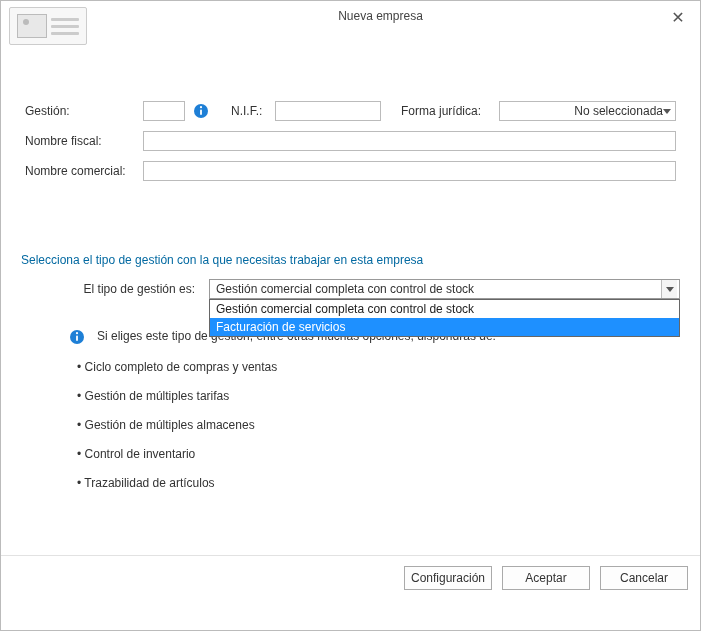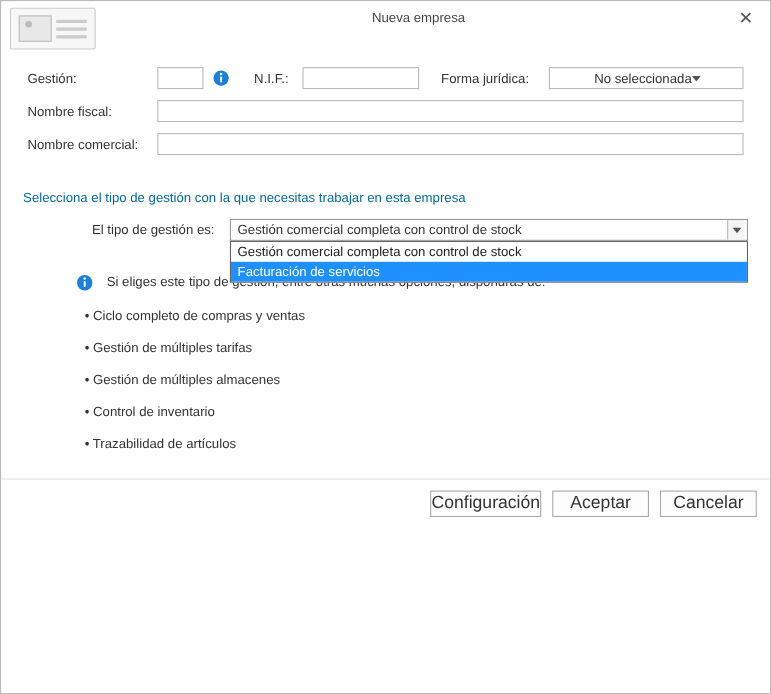--- a/index.html
+++ b/index.html
@@ -11,20 +11,21 @@
     background: #fff;
   }
   .window {
     width: 701px;
     height: 631px;
     border: 1px solid #bbb;
     background: #fff;
     position: relative;
     display: flex;
     flex-direction: column;
+    gap: 40px;
   }
   .titlebar {
     display: flex;
     align-items: flex-start;
     padding: 6px 8px 0 8px;
     height: 44px;
   }
   .app-logo {
     width: 78px;
     height: 38px;
@@ -70,21 +71,21 @@
   .info-icon {
     width:16px;height:16px;border-radius:50%;display:inline-flex;align-items:center;justify-content:center;
     margin-left:8px;
   }
   .info-icon svg { display:block; }
   .lbl-nif { margin-left:22px; width:44px; }
   .in-nif { width:106px; }
   .lbl-forma { margin-left:20px; width:98px; }
   .sel-forma {
     flex:1; height:20px; border:1px solid #bbb; background:#fff;
-    display:flex; align-items:center; justify-content:center;
+    display:flex; align-items:center; justify-content:flex-end;
     padding:0 4px 0 6px; cursor:pointer;
   }
   .caret { width:0;height:0;border-left:4px solid transparent;border-right:4px solid transparent;border-top:5px solid #555; }
   .lbl-wide { width:118px; }
   .in-wide { flex:1; }
 
   .tabs-wrap { padding:0 10px; }
   .tabs {
     display:flex;
     border-bottom:1px solid #ccc;
@@ -145,21 +146,21 @@
   .bullets li { margin:15px 0; }
 
   .footer {
     border-top:1px solid #e2e2e2;
     padding:10px 12px;
     display:flex; justify-content:flex-end; gap:10px;
   }
   .btn {
     min-width:88px; height:24px;
     border:1px solid #aaa; background:#fdfdfd;
-    font-size:16px; color:#333;
+    font-size:12px; color:#333;
     display:flex;align-items:center;justify-content:center;
     cursor:pointer;
   }
 </style>
 </head>
 <body>
 
 <div class="window">
 
   <div class="titlebar">

